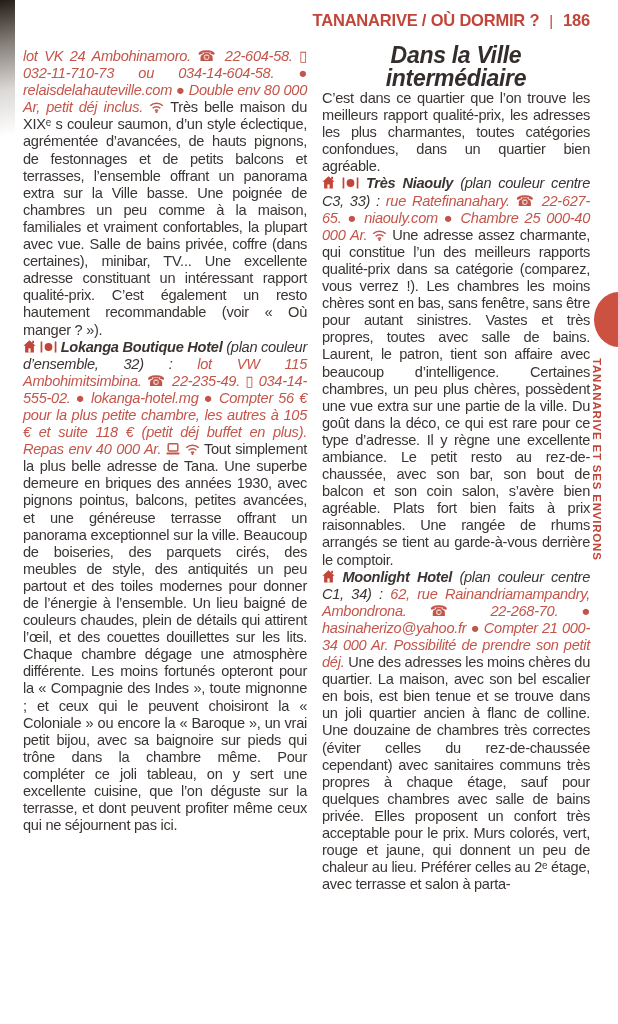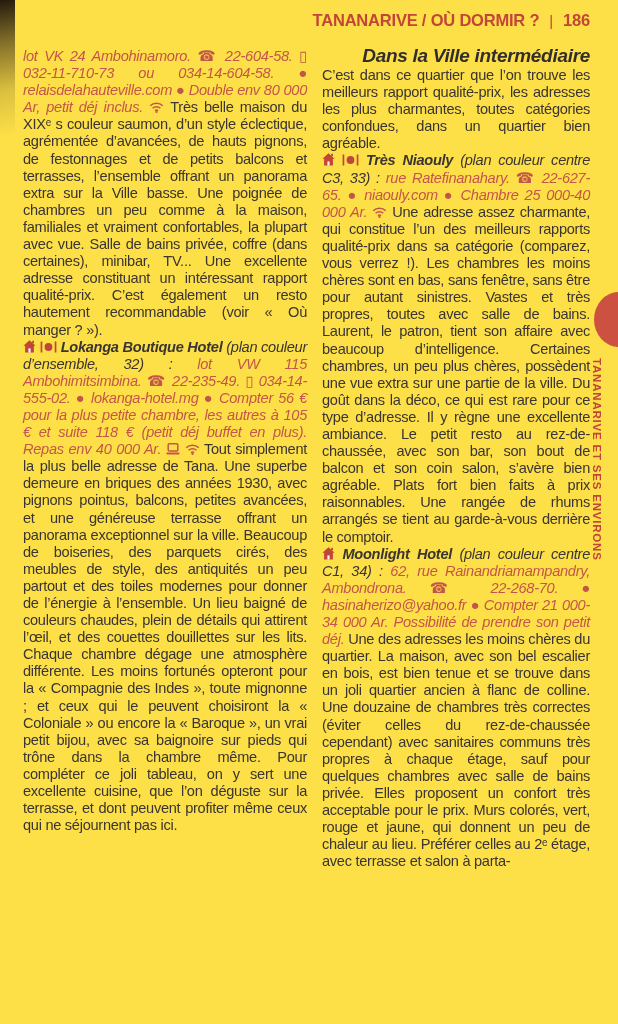--- a/index.html
+++ b/index.html
@@ -3,21 +3,21 @@
 <meta charset="utf-8">
 <style>
   html,body{margin:0;padding:0;}
   body{
     font-family:"Liberation Sans","DejaVu Sans",sans-serif;
     background:#e8e4dc;
   }
   .page{
     position:relative;
     width:618px;height:1024px;
-    background:#fde047;
+    background:#ffffff;
     overflow:hidden;
   }
   .scan-shadow{
     position:absolute;left:0;top:0;width:15px;height:150px;
     background:linear-gradient(170deg, rgba(25,16,10,0.95) 0%, rgba(40,28,18,0.55) 30%, rgba(60,45,30,0.18) 60%, rgba(60,45,30,0) 90%);
     pointer-events:none;
   }
   .page-header{
     position:absolute;top:11px;right:28px;
     color:#c2453a;font-weight:bold;font-size:16.5px;letter-spacing:-0.2px;
@@ -34,22 +34,22 @@
   p.para{margin:0;}
   .red-it{color:#c4554a;font-style:italic;}
   .black-bold-it{font-weight:bold;font-style:italic;color:#3a3432;}
   .it{font-style:italic;}
   .bold{font-weight:normal;}
   h2.red-heading{
     color:#c2453a;font-weight:bold;font-size:19.5px;line-height:25px;
     letter-spacing:-0.3px;margin:0;text-align:left;
   }
   h2.black-heading{
-    color:#332e2c;font-weight:bold;font-style:italic;font-size:19px;line-height:23px;
-    letter-spacing:-0.3px;margin:0;text-align:right;
+    color:#332e2c;font-weight:bold;font-style:italic;font-size:23px;line-height:23px;
+    letter-spacing:-0.3px;margin:0;text-align:center;
   }
   .mt-sect{margin-top:25px;}
   .mt-entry{margin-top:11px;}
   .mt-para{margin-top:10px;}
   svg.inline-icon{display:inline-block;vertical-align:-1px;}
   .side-tab{
     position:absolute;top:358px;right:15px;
     writing-mode:vertical-rl;text-orientation:mixed;
     color:#c2453a;font-weight:bold;font-size:11.5px;letter-spacing:0.8px;
     white-space:nowrap;

